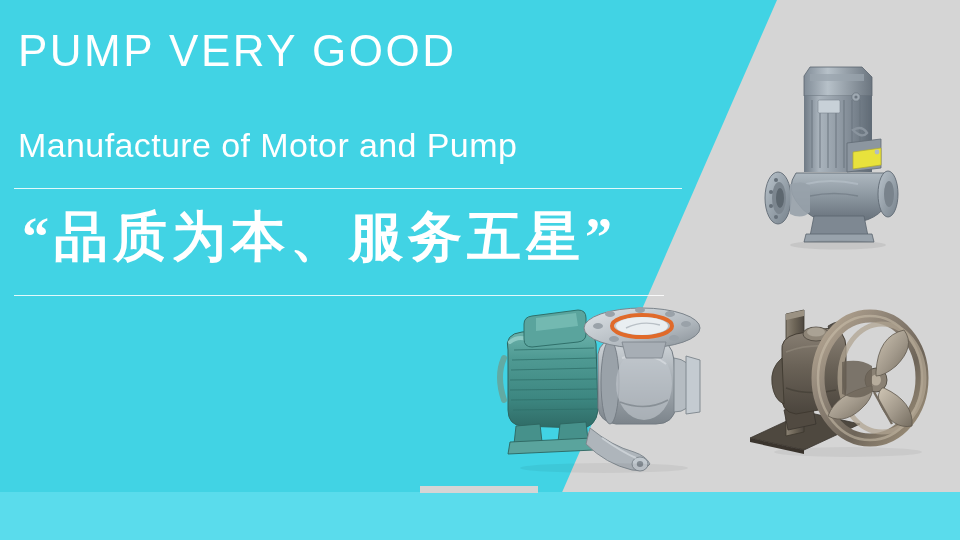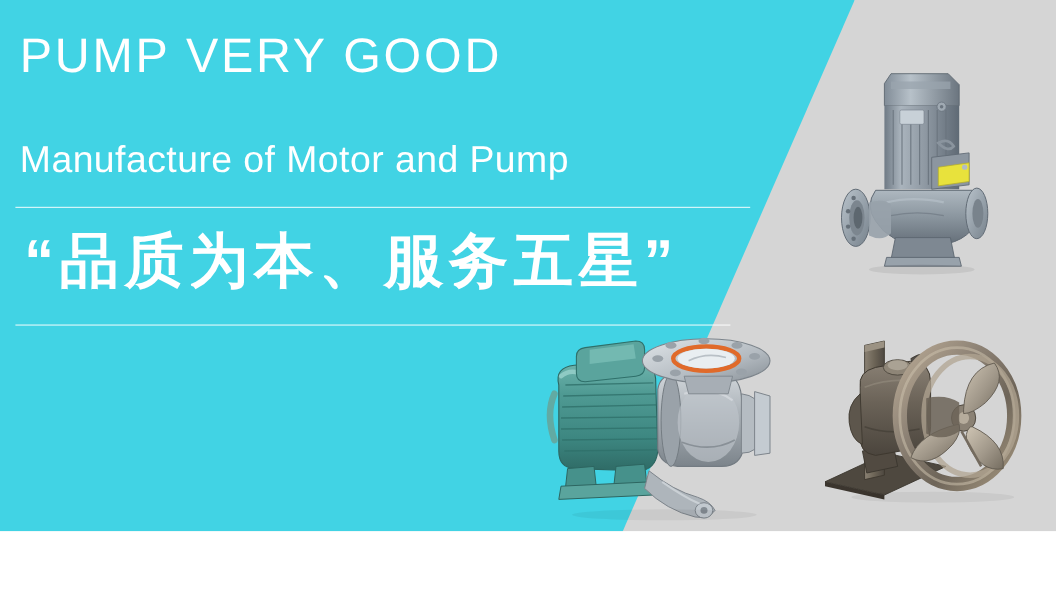--- a/index.html
+++ b/index.html
@@ -3,21 +3,21 @@
 <meta charset="utf-8">
 <style>
   html, body {
     margin: 0;
     padding: 0;
     background: #ffffff;
   }
   #stage {
     position: relative;
     width: 960px;
-    height: 483px;
+    height: 540px;
     overflow: hidden;
     font-family: "Liberation Sans", "DejaVu Sans", sans-serif;
     background: #d5d5d5;
   }
 
   
   .bg-gray {
     position: absolute;
     inset: 0;
     background: #d5d5d5;
@@ -95,21 +95,21 @@
     position: absolute;
     left: 22px;
     top: 196px;
     width: 700px;
     font-size: 54px;
     line-height: 82px;
     letter-spacing: 5px;
     font-weight: 600;
     color: #ffffff;
     white-space: nowrap;
-    font-family: Liberation Sans, sans-serif;
+    font-family: Liberation Serif, serif;
   }
 
   
   .progress-bar {
     position: absolute;
     left: 420px;
     top: 486px;
     width: 118px;
     height: 7px;
     background: #d5d5d5;

